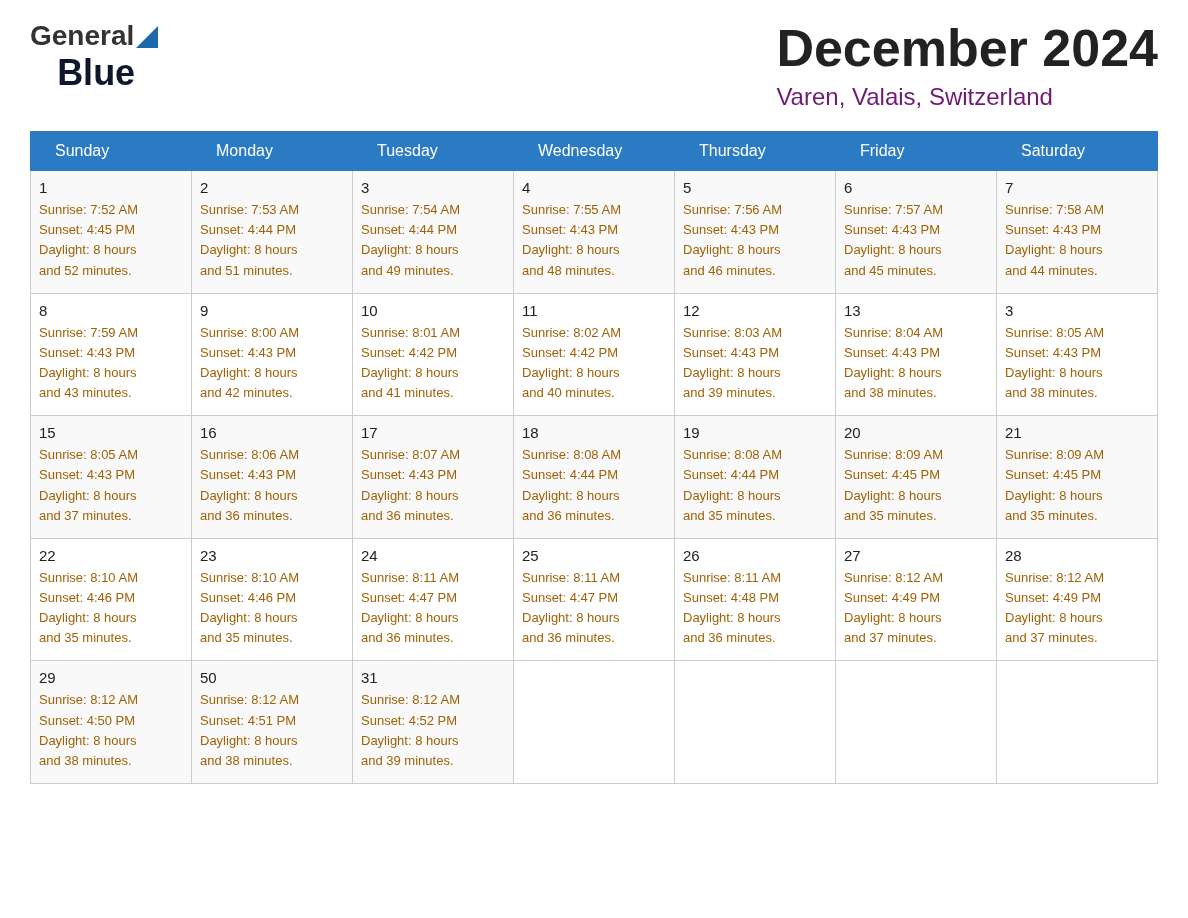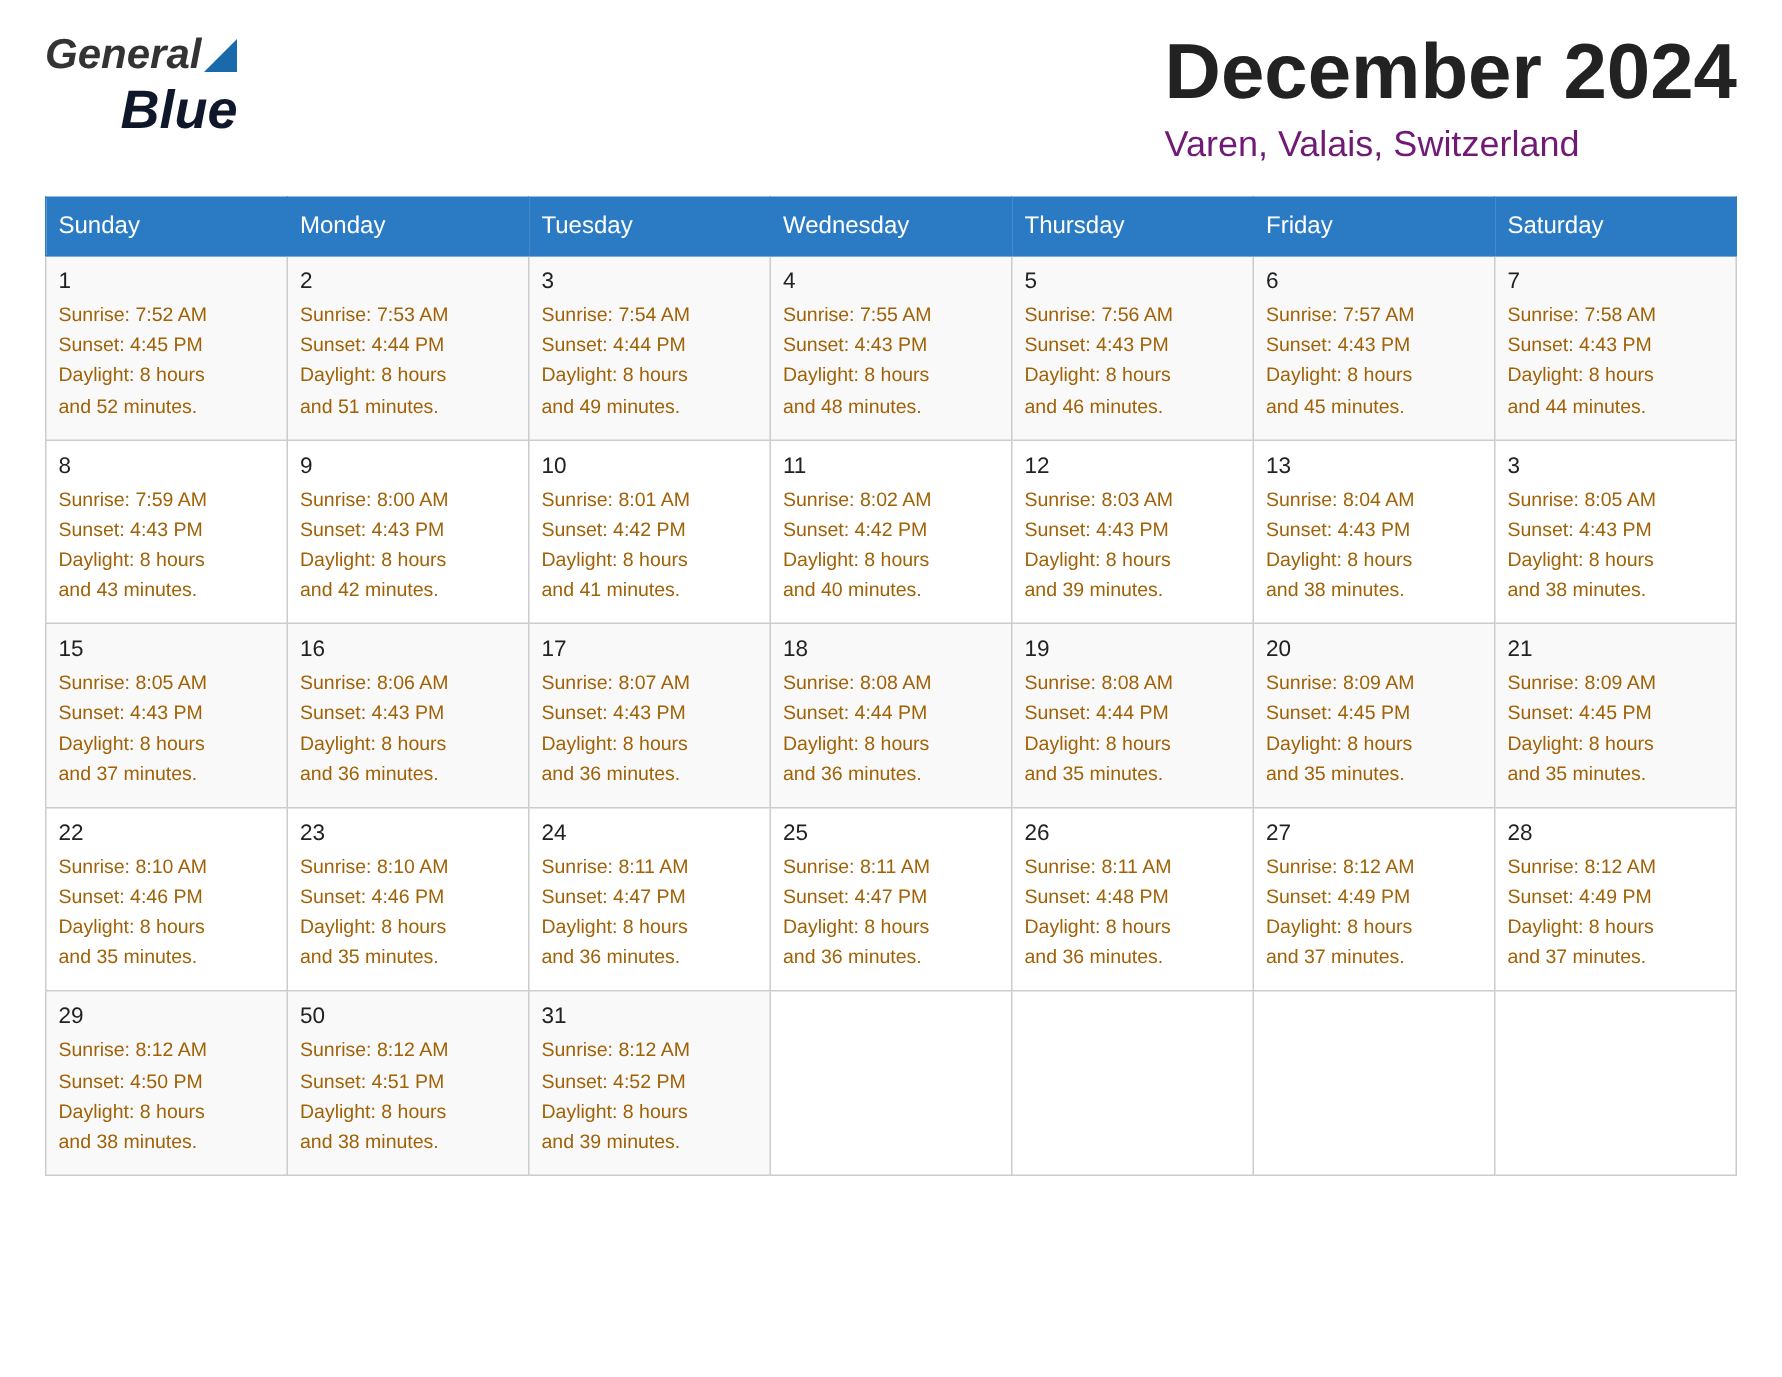--- a/index.html
+++ b/index.html
@@ -25,23 +25,22 @@
       font-weight: bold;
       color: #333;
     }
     .logo-text-blue {
       font-size: 36px;
       font-weight: bold;
       color: #0f172a;
     }
     .logo-icon {
       display: flex;
-      align-items: flex-end;
+      align-items: center;
       flex-direction: column;
-      font-style: italic;
     }
     .logo-top-row {
       display: flex;
       align-items: center;
     }
     .title-block {
       text-align: left;
     }
     .month-title {
       font-size: 52px;
@@ -57,21 +56,21 @@
     table {
       width: 100%;
       border-collapse: collapse;
       table-layout: fixed;
     }
     thead th {
       background-color: #2b7bc4;
       color: #fff;
       font-size: 16px;
       font-weight: normal;
-      padding: 10px 8px;
+      padding: 10px 24px;
       text-align: left;
       border: 1px solid #2b7bc4;
     }
     tbody td {
       border: 1px solid #ccc;
       vertical-align: top;
       padding: 8px 8px 12px 8px;
       font-size: 13px;
       color: #333;
       height: 110px;

